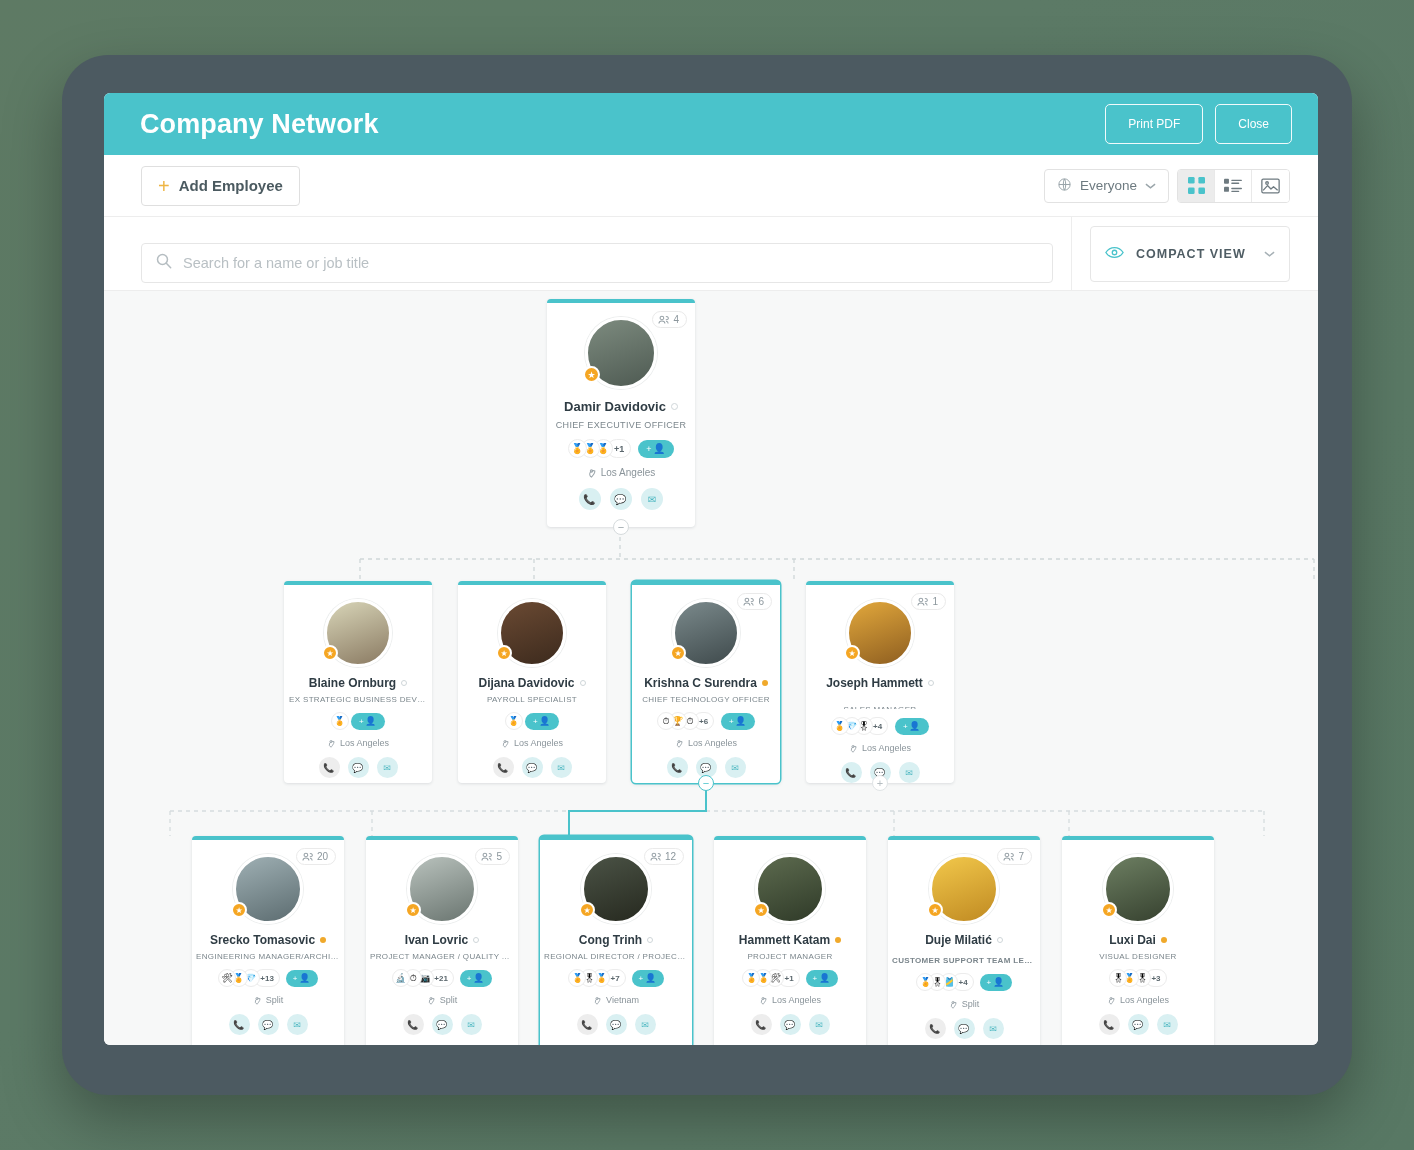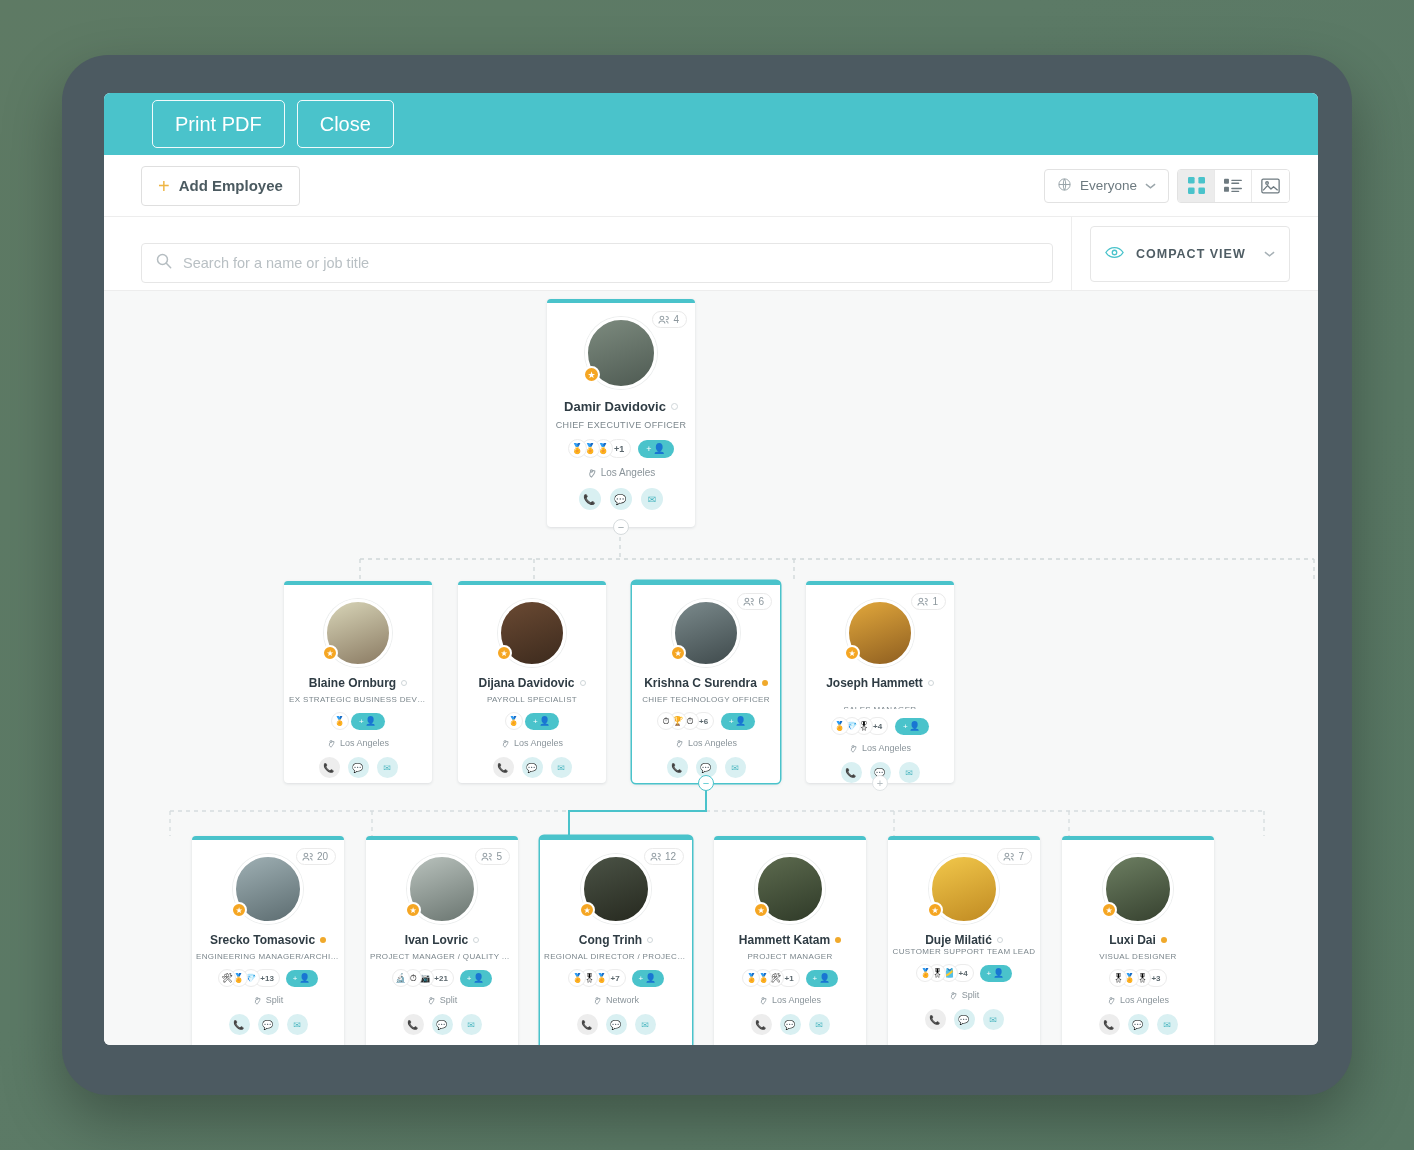--- a/index.html
+++ b/index.html
@@ -37,21 +37,21 @@
     display: flex; align-items: center;
     padding: 0 26px 0 36px;
   }
   .app-title {
     color:#fff; font-size: 27px; font-weight: 700;
     letter-spacing: .1px; flex: 1;
   }
   .hdr-btn {
     border: 1.6px solid rgba(255,255,255,.92);
     border-radius: 5px; color: #fff;
-    font-size: 20px; padding: 13px 22px;
+    font-size: 12px; padding: 13px 22px;
     background: transparent; cursor: pointer;
     font-family: inherit; line-height: 1;
     margin-left: 12px;
   }
 
   
   .toolbar {
     height: 62px; display: flex; align-items: center;
     padding: 0 28px 0 37px;
     border-bottom: 1px solid #ededed;
@@ -190,20 +190,21 @@
   .toggle-node.minus.teal { border:1px solid #4ac3cb; color:#4ac3cb; }
   .toggle-node.plus { border:1px solid #e0e4e6; color:#b6bec2; }
 </style>
 </head>
 <body>
 
 <div class="device">
   <div class="viewport">
 
     <div class="appbar">
+      <div class="app-title">Company Network</div>
       <button class="hdr-btn">Print PDF</button>
       <button class="hdr-btn">Close</button>
     </div>
 
     <div class="toolbar">
       <button class="add-btn">
         <span class="plus-gold">+</span>
         <span>Add Employee</span>
       </button>
 
@@ -586,21 +587,21 @@
           <div class="skill" style="width:18px;height:18px;font-size:9px;z-index:2;">🎖</div>
           <div class="skill" style="width:18px;height:18px;font-size:9px;z-index:1;">🏅</div>
           <div class="skill-more" style="height:18px;padding:0 5px;font-size:8px;">+7</div>
           <div class="add-skill" style="height:17px;padding:0 7px;margin-left:6px;font-size:8px;">+ <span style="font-size:9px">👤</span></div>
         </div>
         <div class="loc" style="margin-top:8px;font-size:9px;">
           <svg width="8" height="10" viewBox="0 0 10 13" fill="none" stroke="#9ba5ab" stroke-width="1.2">
               <path d="M5 12s4-4.3 4-7.2A4 4 0 105 12z"></path>
               <circle cx="5" cy="4.7" r="1.4"></circle>
             </svg>
-          <span>Network</span>
+          <span>Vietnam</span>
         </div>
         <div class="contacts" style="margin-top:9px;gap:8px;">
           <div class="cbtn off" style="width:21px;height:21px;font-size:9px;">📞</div>
           <div class="cbtn" style="width:21px;height:21px;font-size:9px;">💬</div>
           <div class="cbtn" style="width:21px;height:21px;font-size:9px;">✉</div>
         </div>
       </div>
 
       <div class="card" style="left:610px; top:545px; width:152px; height:212px;">
         <div class="avatar-wrap">
@@ -644,21 +645,21 @@
           <span>7</span>
         </div>
         <div class="avatar-wrap">
           <div class="avatar" style="width:70px;height:70px;background:linear-gradient(160deg,#f2c84b,#c08a22);"></div>
           <div class="star-badge" style="width:16px;height:16px;font-size:8px;">★</div>
         </div>
         <div class="emp-name" style="margin-top:9px;font-size:12px;">
           <span>Duje Milatić</span>
           <span class="dot off" style="width:6px;height:6px;"></span>
         </div>
-        <div class="emp-title" style="margin-top:0;font-size:8px;padding:0 4px;">CUSTOMER SUPPORT TEAM LEAD</div>
+        <div class="emp-title" style="margin-top:9px;font-size:8px;padding:0 4px;font-weight:bold;">CUSTOMER SUPPORT TEAM LEAD</div>
         <div class="skills" style="margin-top:8px;">
           <div class="skill" style="width:18px;height:18px;font-size:9px;z-index:3;">🏅</div>
           <div class="skill" style="width:18px;height:18px;font-size:9px;z-index:2;">🎖</div>
           <div class="skill" style="width:18px;height:18px;font-size:9px;z-index:1;">🎽</div>
           <div class="skill-more" style="height:18px;padding:0 5px;font-size:8px;">+4</div>
           <div class="add-skill" style="height:17px;padding:0 7px;margin-left:6px;font-size:8px;">+ <span style="font-size:9px">👤</span></div>
         </div>
         <div class="loc" style="margin-top:8px;font-size:9px;">
           <svg width="8" height="10" viewBox="0 0 10 13" fill="none" stroke="#9ba5ab" stroke-width="1.2">
               <path d="M5 12s4-4.3 4-7.2A4 4 0 105 12z"></path>

